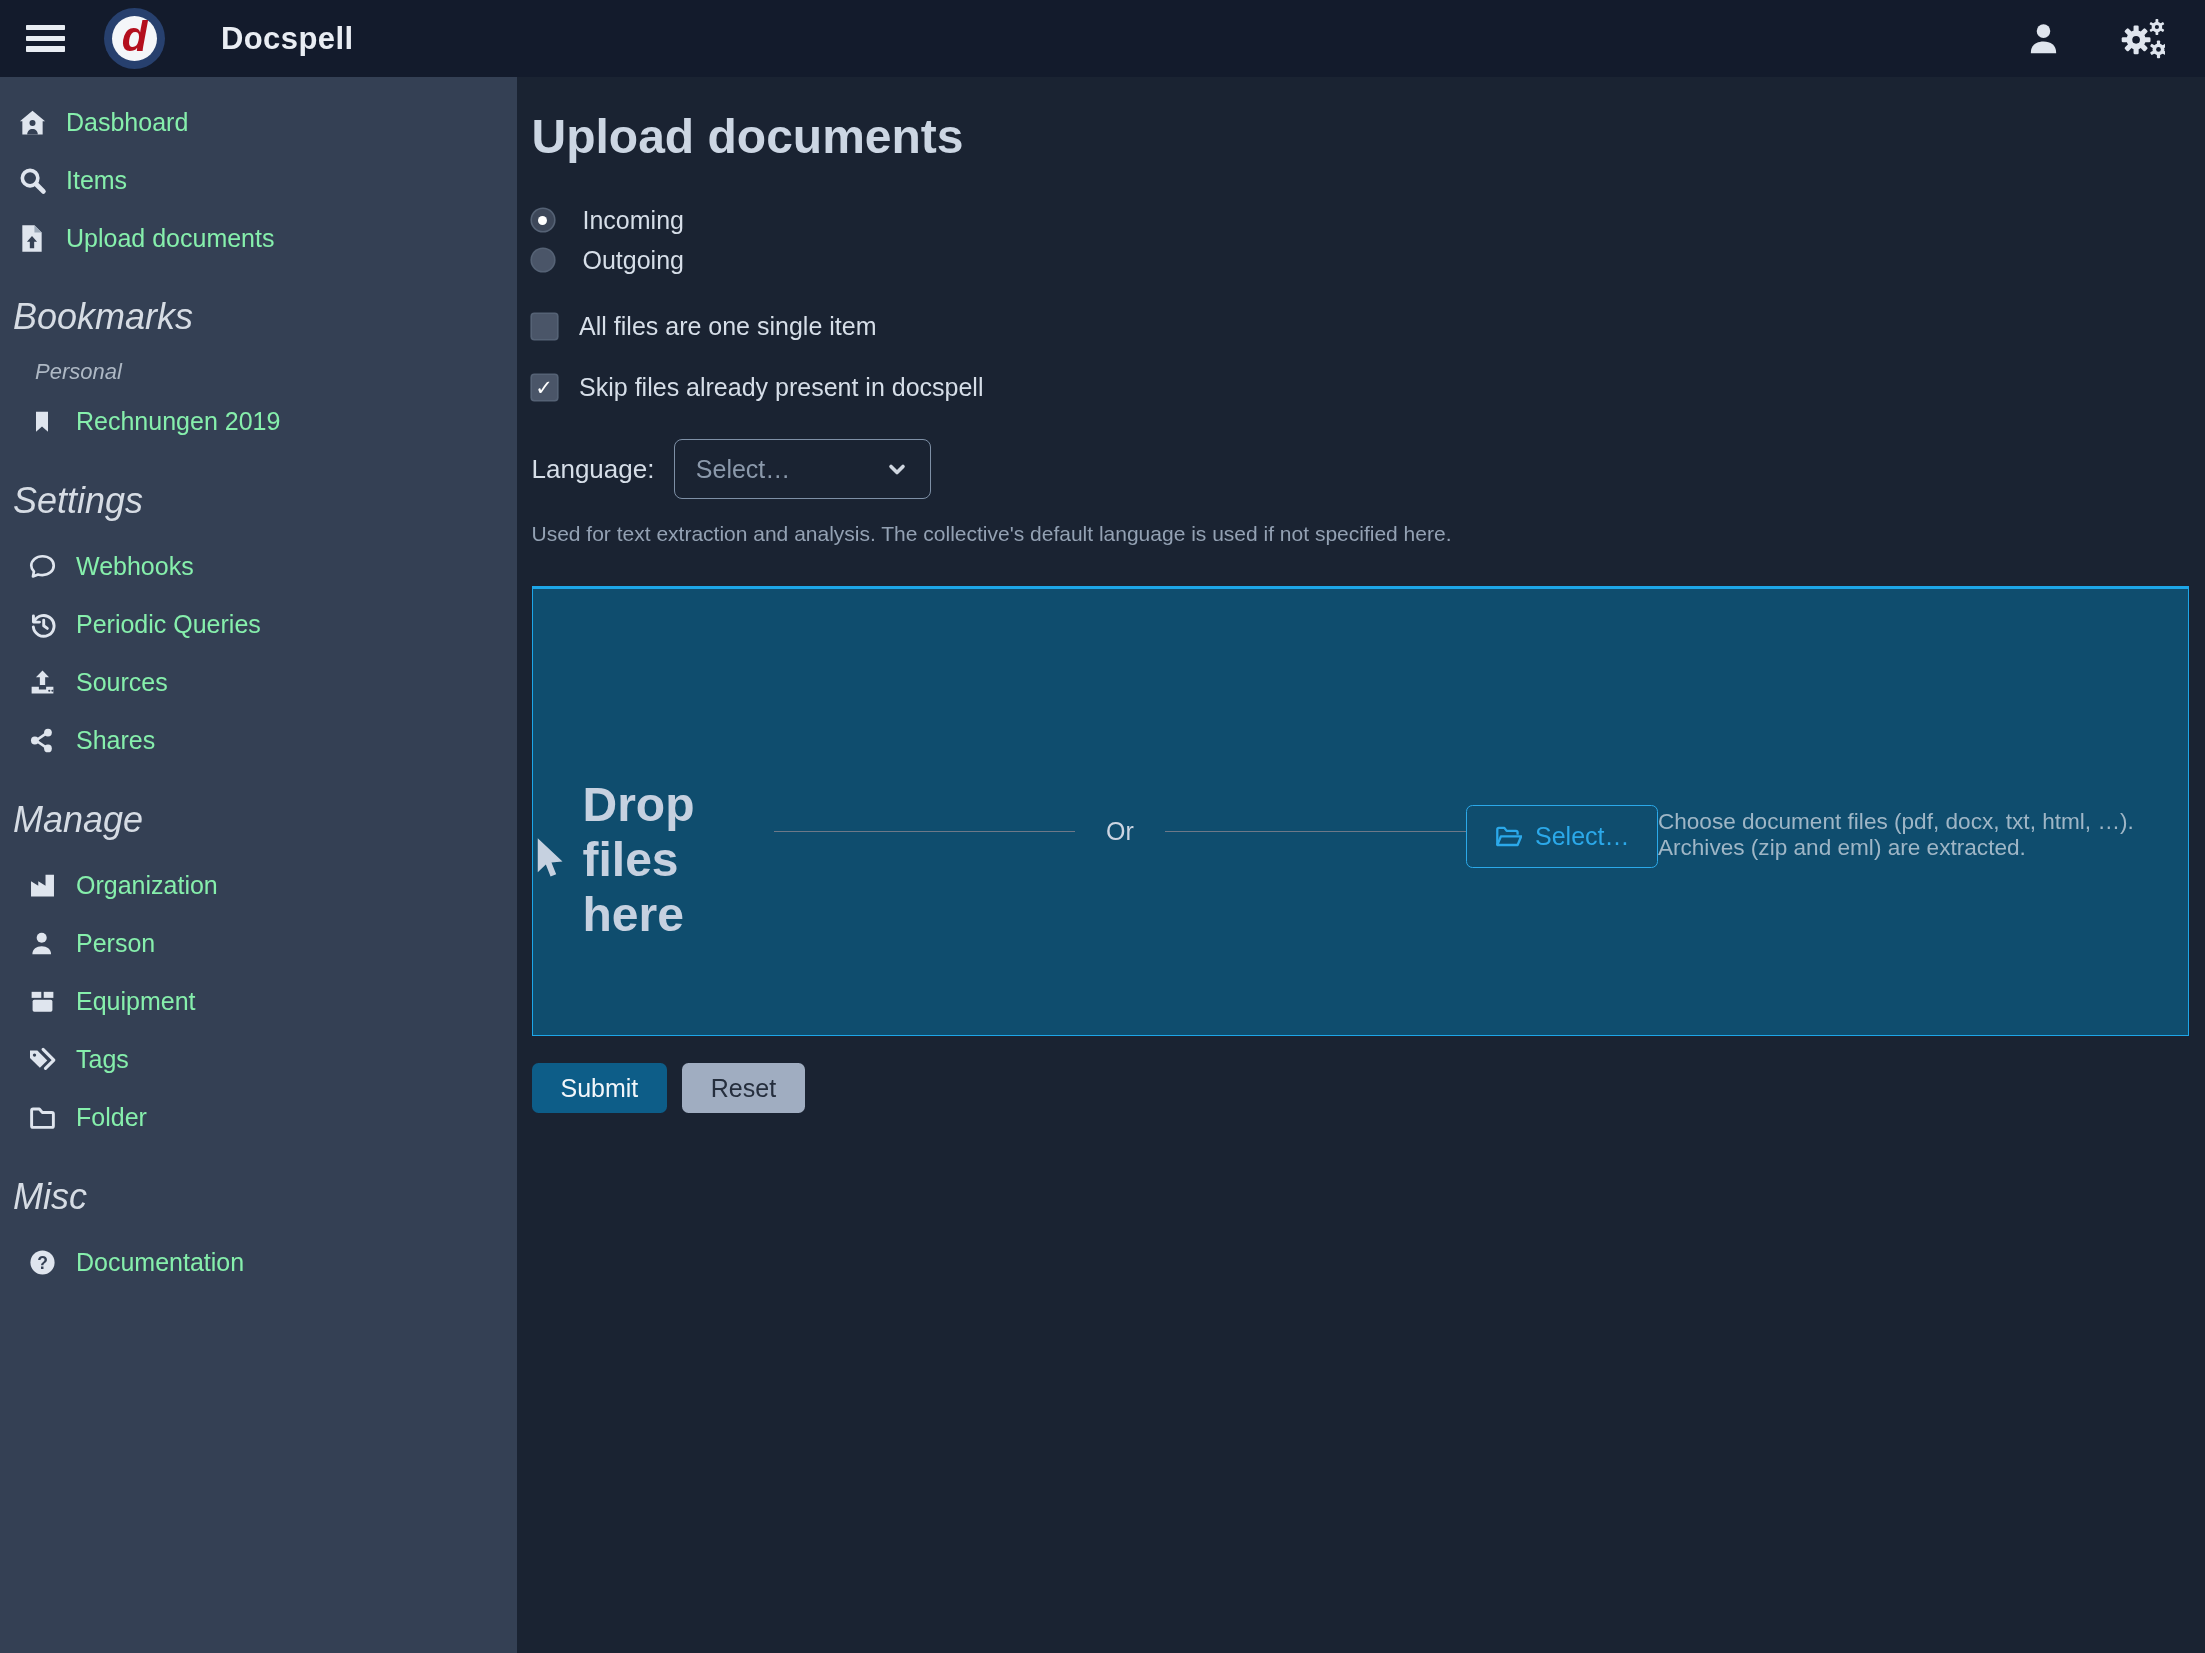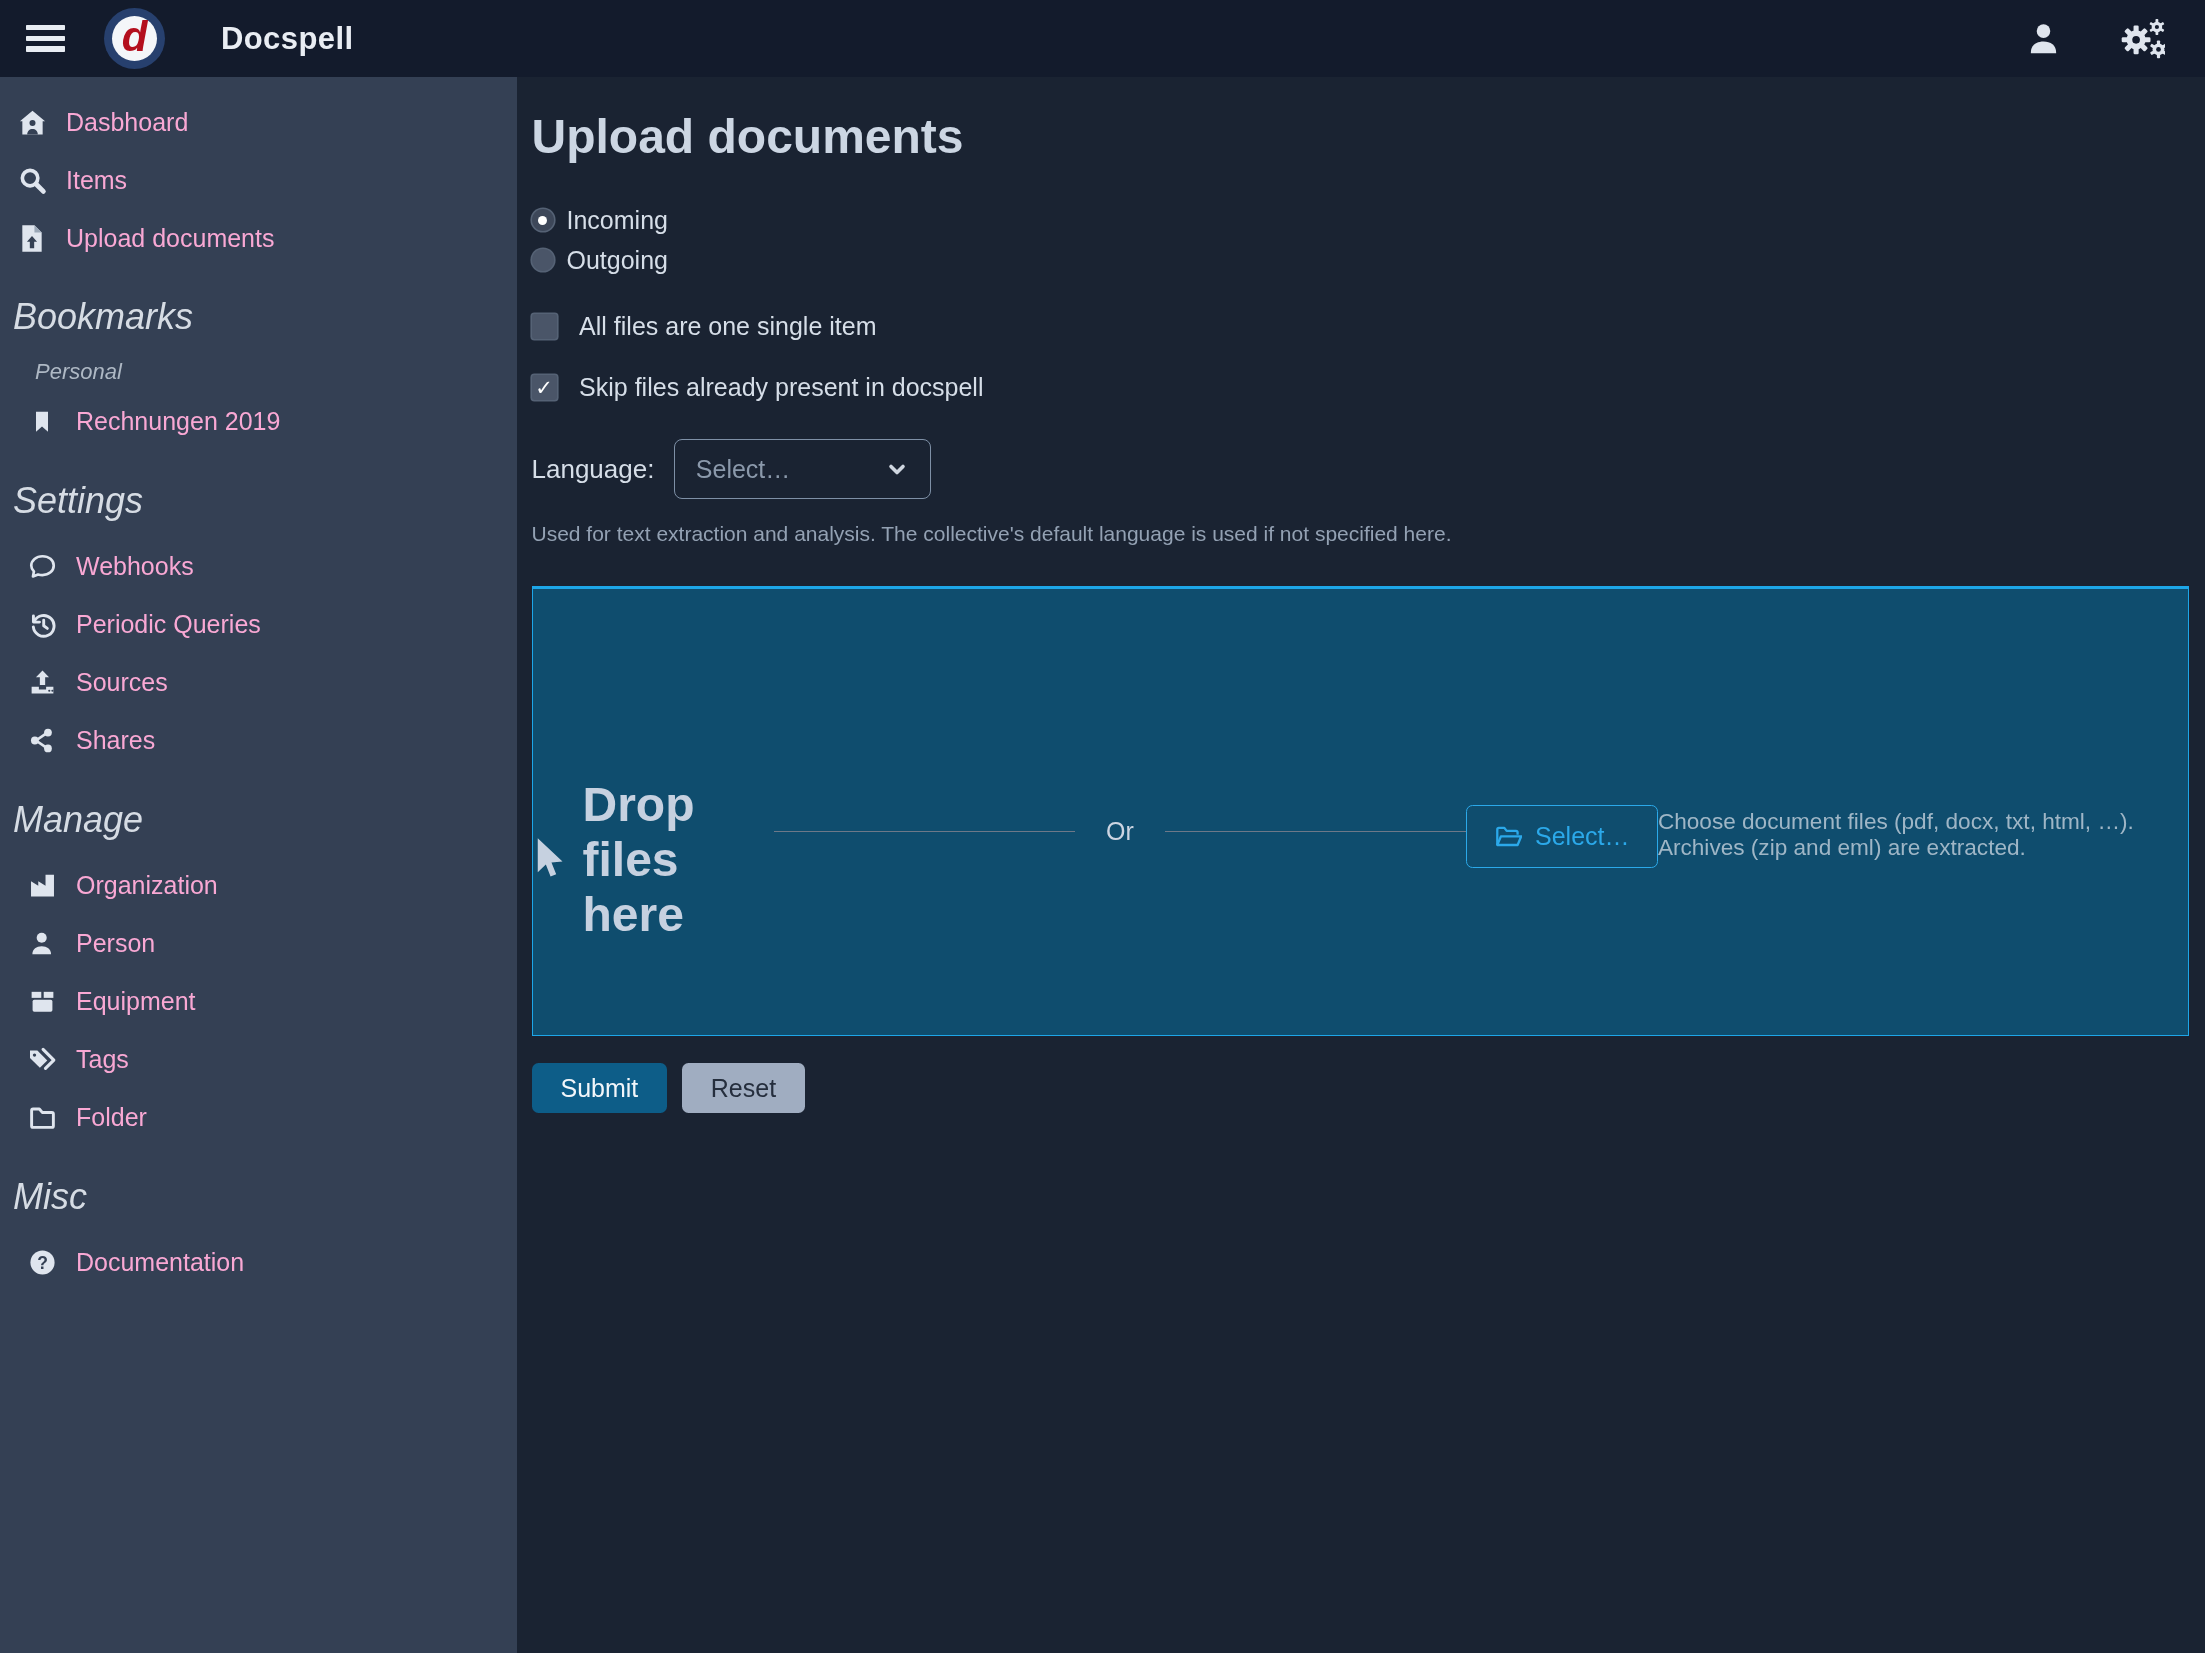--- a/index.html
+++ b/index.html
@@ -37,40 +37,40 @@
   .shell{display:flex;height:1576px;}
   .sidebar{
     width:517px;box-sizing:border-box;background:#344054;
     display:flex;flex-direction:column;padding-top:16px;flex-shrink:0;
   }
   .main{flex:1;box-sizing:border-box;padding:21px 16px 0 14.5px;}
 
   
   .side-item{
     display:flex;align-items:center;gap:18px;height:58px;
-    padding-left:16px;font-size:25px;color:#f9a8d4;cursor:pointer;
+    padding-left:16px;font-size:25px;color:#86efac;cursor:pointer;
   }
   .side-item.sub{padding-left:26px;}
   .side-item .ic{width:32px;display:flex;justify-content:center;align-items:center;flex-shrink:0;}
   .section-title{
     font-style:italic;font-size:36px;color:#d6dce4;
     padding-left:13px;margin:29px 0 16px 0;font-weight:500;
   }
   .section-sub{
     font-style:italic;font-size:22px;color:#aeb8c4;
     padding-left:35px;margin:4.8px 0 8px 0;
   }
   .side-footer{
     margin-top:auto;text-align:center;font-size:21px;color:#8794a4;
     padding-bottom:9.7px;
   }
 
   
   .page-title{font-size:48px;font-weight:bold;color:#ccd6e3;margin:11.3px 0 36px 0;}
-  .radio-row{display:flex;align-items:center;gap:13px;height:40px;cursor:pointer;}
+  .radio-row{display:flex;align-items:center;gap:29px;height:40px;cursor:pointer;}
   .radio{
     width:22px;height:22px;border-radius:50%;background:#4a5568;
     box-shadow:0 0 0 1.6px #556275;position:relative;flex-shrink:0;
   }
   .radio.on{background:#3d4759;}
   .radio.on::after{
     content:"";position:absolute;left:6.5px;top:6.5px;width:9px;height:9px;
     border-radius:50%;background:#ffffff;
   }
   .radio-label,.check-label{font-size:25px;color:#d6dee8;}

